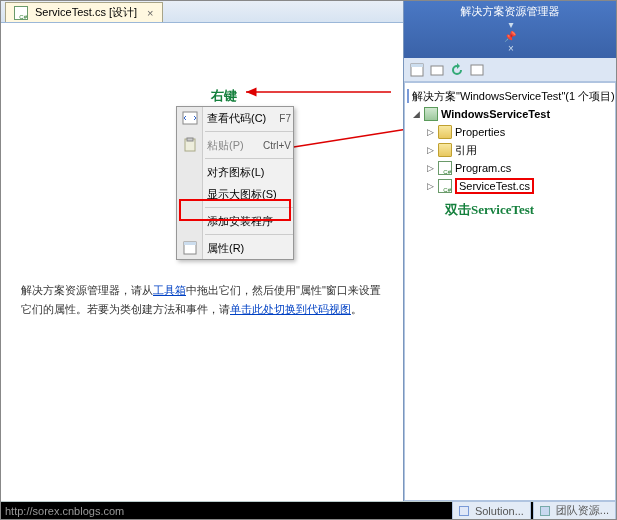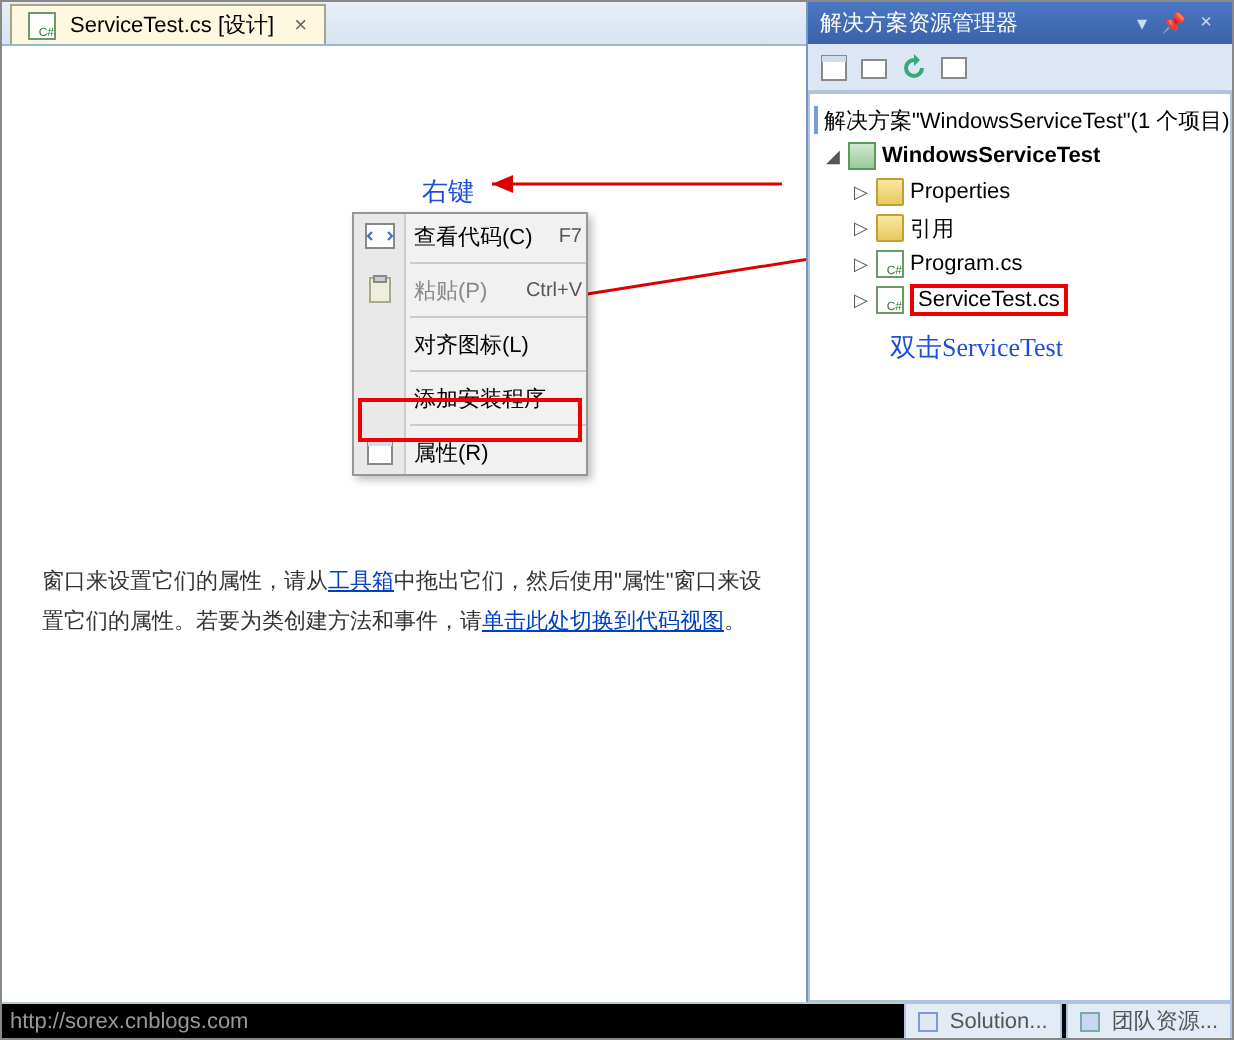--- a/index.html
+++ b/index.html
@@ -5,36 +5,36 @@
 * { box-sizing: border-box; margin: 0; padding: 0; font-family: "Microsoft YaHei", Tahoma, sans-serif; font-size: 11px; }
 body { width: 617px; height: 520px; background: #fff; position: relative; overflow: hidden; border: 1px solid #888; }
 
 .main-area { position: absolute; left: 0; top: 0; width: 402px; height: 500px; background: #86efac; }
 .tab-bar { height: 22px; background: linear-gradient(#e8eef7, #d7e4f2); border-bottom: 1px solid #9bb7d8; display: flex; align-items: flex-end; padding-left: 4px; }
 .tab { background: #fff8e0; border: 1px solid #a8a488; border-bottom: none; padding: 3px 8px; height: 20px; display: flex; align-items: center; gap: 4px; font-size: 11px; }
 .tab .close { margin-left: 6px; color: #666; cursor: pointer; }
 
 .designer { position: absolute; left: 0; top: 22px; right: 0; bottom: 0; background: #fff; }
 
-.annotation-red { color: #1d4ed8; font-size: 13px; position: absolute; font-family: SimSun, serif; }
+.annotation-red { color: #15803d; font-size: 13px; position: absolute; font-family: SimSun, serif; font-weight: bold; }
 
 .context-menu { position: absolute; left: 175px; top: 105px; width: 118px; background: #f1f1f1; border: 1px solid #979797; box-shadow: 2px 2px 4px rgba(0,0,0,0.25); }
 .context-menu .icon-col { position: absolute; left: 0; top: 0; bottom: 0; width: 26px; background: #e9e9e9; border-right: 1px solid #ccc; }
 .menu-item { position: relative; height: 22px; display: flex; align-items: center; padding-left: 30px; padding-right: 2px; font-size: 11px; color: #000; }
 .menu-item .shortcut { margin-left: auto; color: #555; font-size: 10px; }
 .menu-item.disabled { color: #888; gap: 15px; }
 .menu-sep { height: 1px; background: #ccc; margin: 2px 0 2px 28px; }
 .menu-icon { position: absolute; left: 5px; width: 16px; height: 16px; }
 .highlight-box { position: absolute; border: 2px solid #e00; }
 
 .help-text { position: absolute; left: 20px; top: 280px; width: 360px; font-size: 12px; line-height: 1.6; color: #333; font-family: SimSun, serif; }
 .help-text a { color: #0041c4; text-decoration: underline; }
 
 .right-panel { position: absolute; left: 402px; top: 0; width: 213px; height: 500px; background: #e8eef7; border-left: 1px solid #7a96bd; display: flex; flex-direction: column; }
-.panel-title { background: linear-gradient(#4a78c4, #3a62a8); color: #fff; padding: 3px 6px; font-size: 11px; display: flex; align-items: center; }
+.panel-title { background: linear-gradient(#4a78c4, #3a62a8); color: #fff; padding: 3px 6px; font-size: 11px; display: flex; align-items: center; flex-direction: column; }
 .panel-title .spacer { flex: 1; }
 .panel-title .winbtn { width: 14px; height: 12px; margin-left: 2px; color: #cde; font-size: 10px; text-align: center; cursor: pointer; }
 .toolbar { background: #dce6f4; border-bottom: 1px solid #b0c4e0; padding: 2px 4px; height: 24px; display: flex; align-items: center; gap: 2px; }
 .toolbtn { width: 18px; height: 18px; display: flex; align-items: center; justify-content: center; color: #446; }
 .tree { flex: 1; background: #fff; border: 1px solid #b0c4e0; margin: 0; padding: 4px 2px; overflow: auto; font-size: 11px; }
 .tree-row { display: flex; align-items: center; height: 18px; white-space: nowrap; }
 .tree-indent { display: inline-block; }
 .expander { width: 11px; height: 11px; display: inline-flex; align-items: center; justify-content: center; color: #555; font-size: 9px; margin-right: 2px; }
 .node-icon { width: 14px; height: 14px; margin-right: 3px; display: inline-block; }
 .node-label { color: #000; }
@@ -108,40 +108,43 @@
           <rect x="5" y="1" width="6" height="3" fill="#ccc" stroke="#888"></rect>
         </svg>
     </span>
     <span>粘贴(P)</span>
     <span class="shortcut">Ctrl+V</span>
   </div>
   <div class="menu-sep"></div>
   <div class="menu-item">
     <span>对齐图标(L)</span>
   </div>
+  <div class="menu-item">
+    <span>显示大图标(S)</span>
+  </div>
   <div class="menu-sep"></div>
   <div class="menu-item">
     <span>添加安装程序</span>
   </div>
   <div class="menu-sep"></div>
   <div class="menu-item">
     <span class="menu-icon">
       <svg viewBox="0 0 16 16">
           <rect x="2" y="2" width="12" height="12" fill="#fff" stroke="#888"></rect>
           <rect x="2" y="2" width="12" height="3" fill="#cde"></rect>
         </svg>
     </span>
     <span>属性(R)</span>
   </div>
 </div>
 
 <div class="highlight-box" style="left:178px; top:198px; width:112px; height:22px;"></div>
 
 <div class="help-text">
-  <span>窗口来设置它们的属性，请从</span><a href="#">工具箱</a><span>中拖出它们，然后使用"属性"窗口来设置它们的属性。若要为类创建方法和事件，请</span><a href="#">单击此处切换到代码视图</a><span>。</span>
+  <span>解决方案资源管理器，请从</span><a href="#">工具箱</a><span>中拖出它们，然后使用"属性"窗口来设置它们的属性。若要为类创建方法和事件，请</span><a href="#">单击此处切换到代码视图</a><span>。</span>
 </div>
 
 <div class="right-panel">
   <div class="panel-title">
     <span>解决方案资源管理器</span>
     <span class="spacer"></span>
     <span class="winbtn">▾</span>
     <span class="winbtn">📌</span>
     <span class="winbtn">×</span>
   </div>

